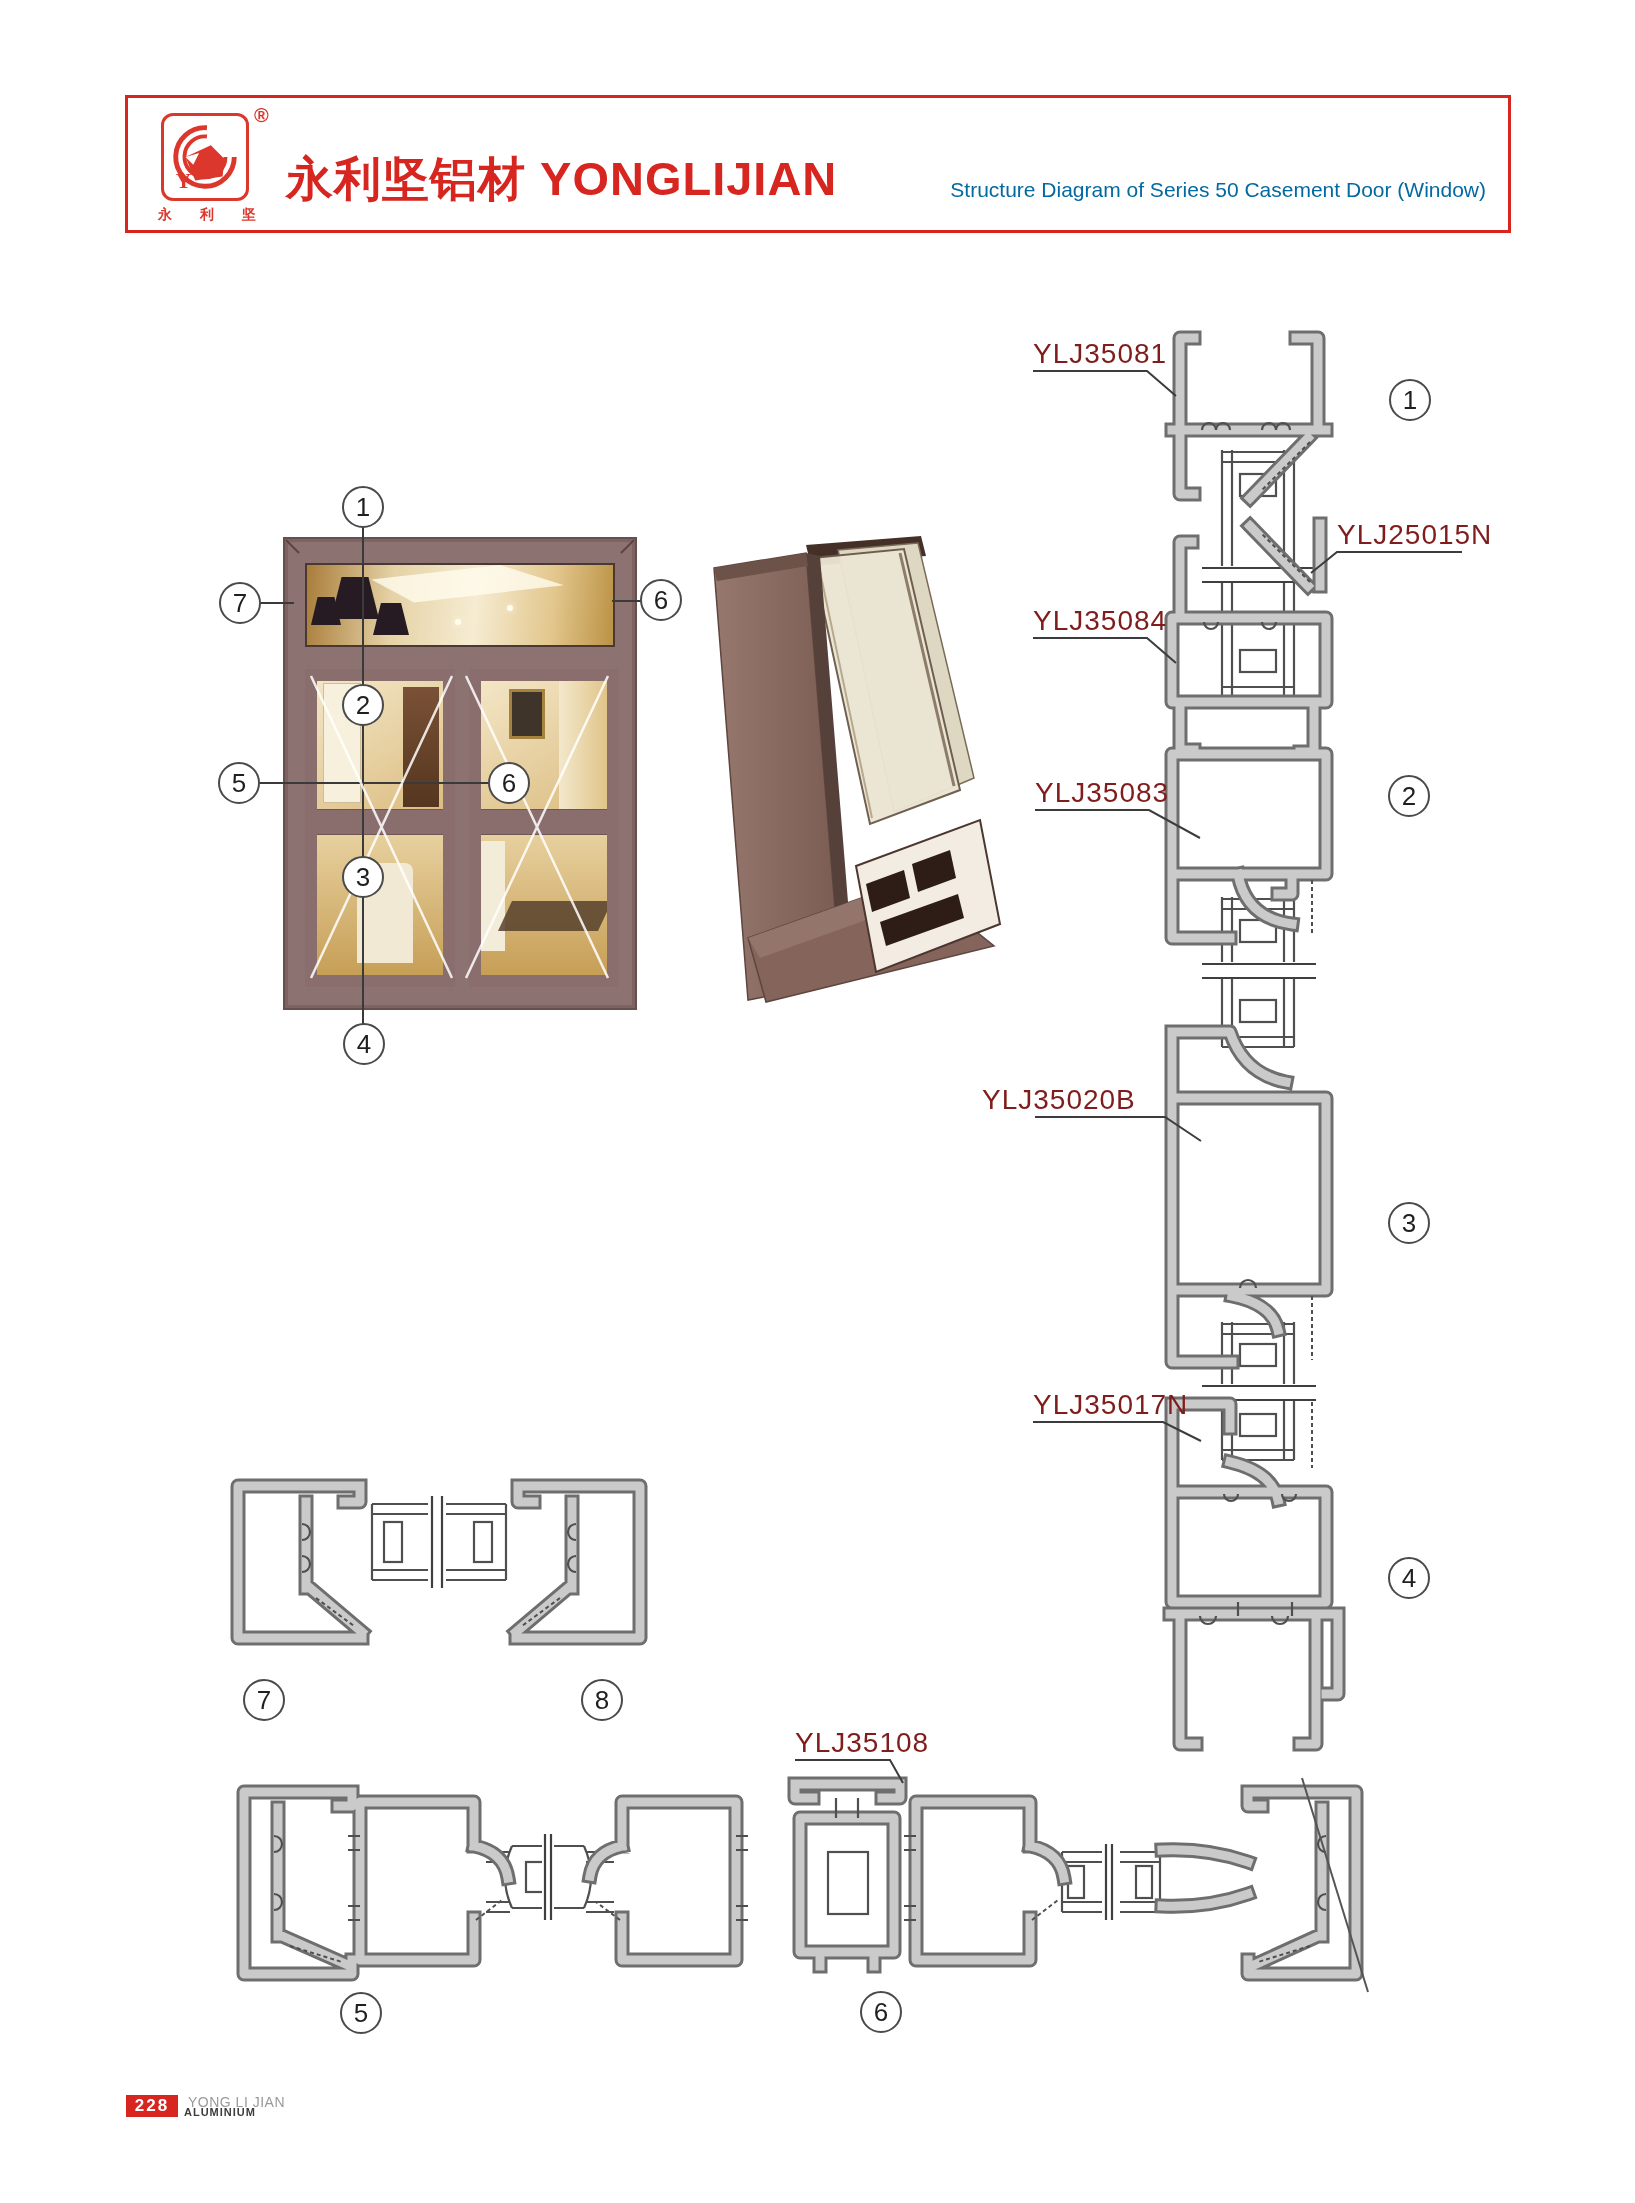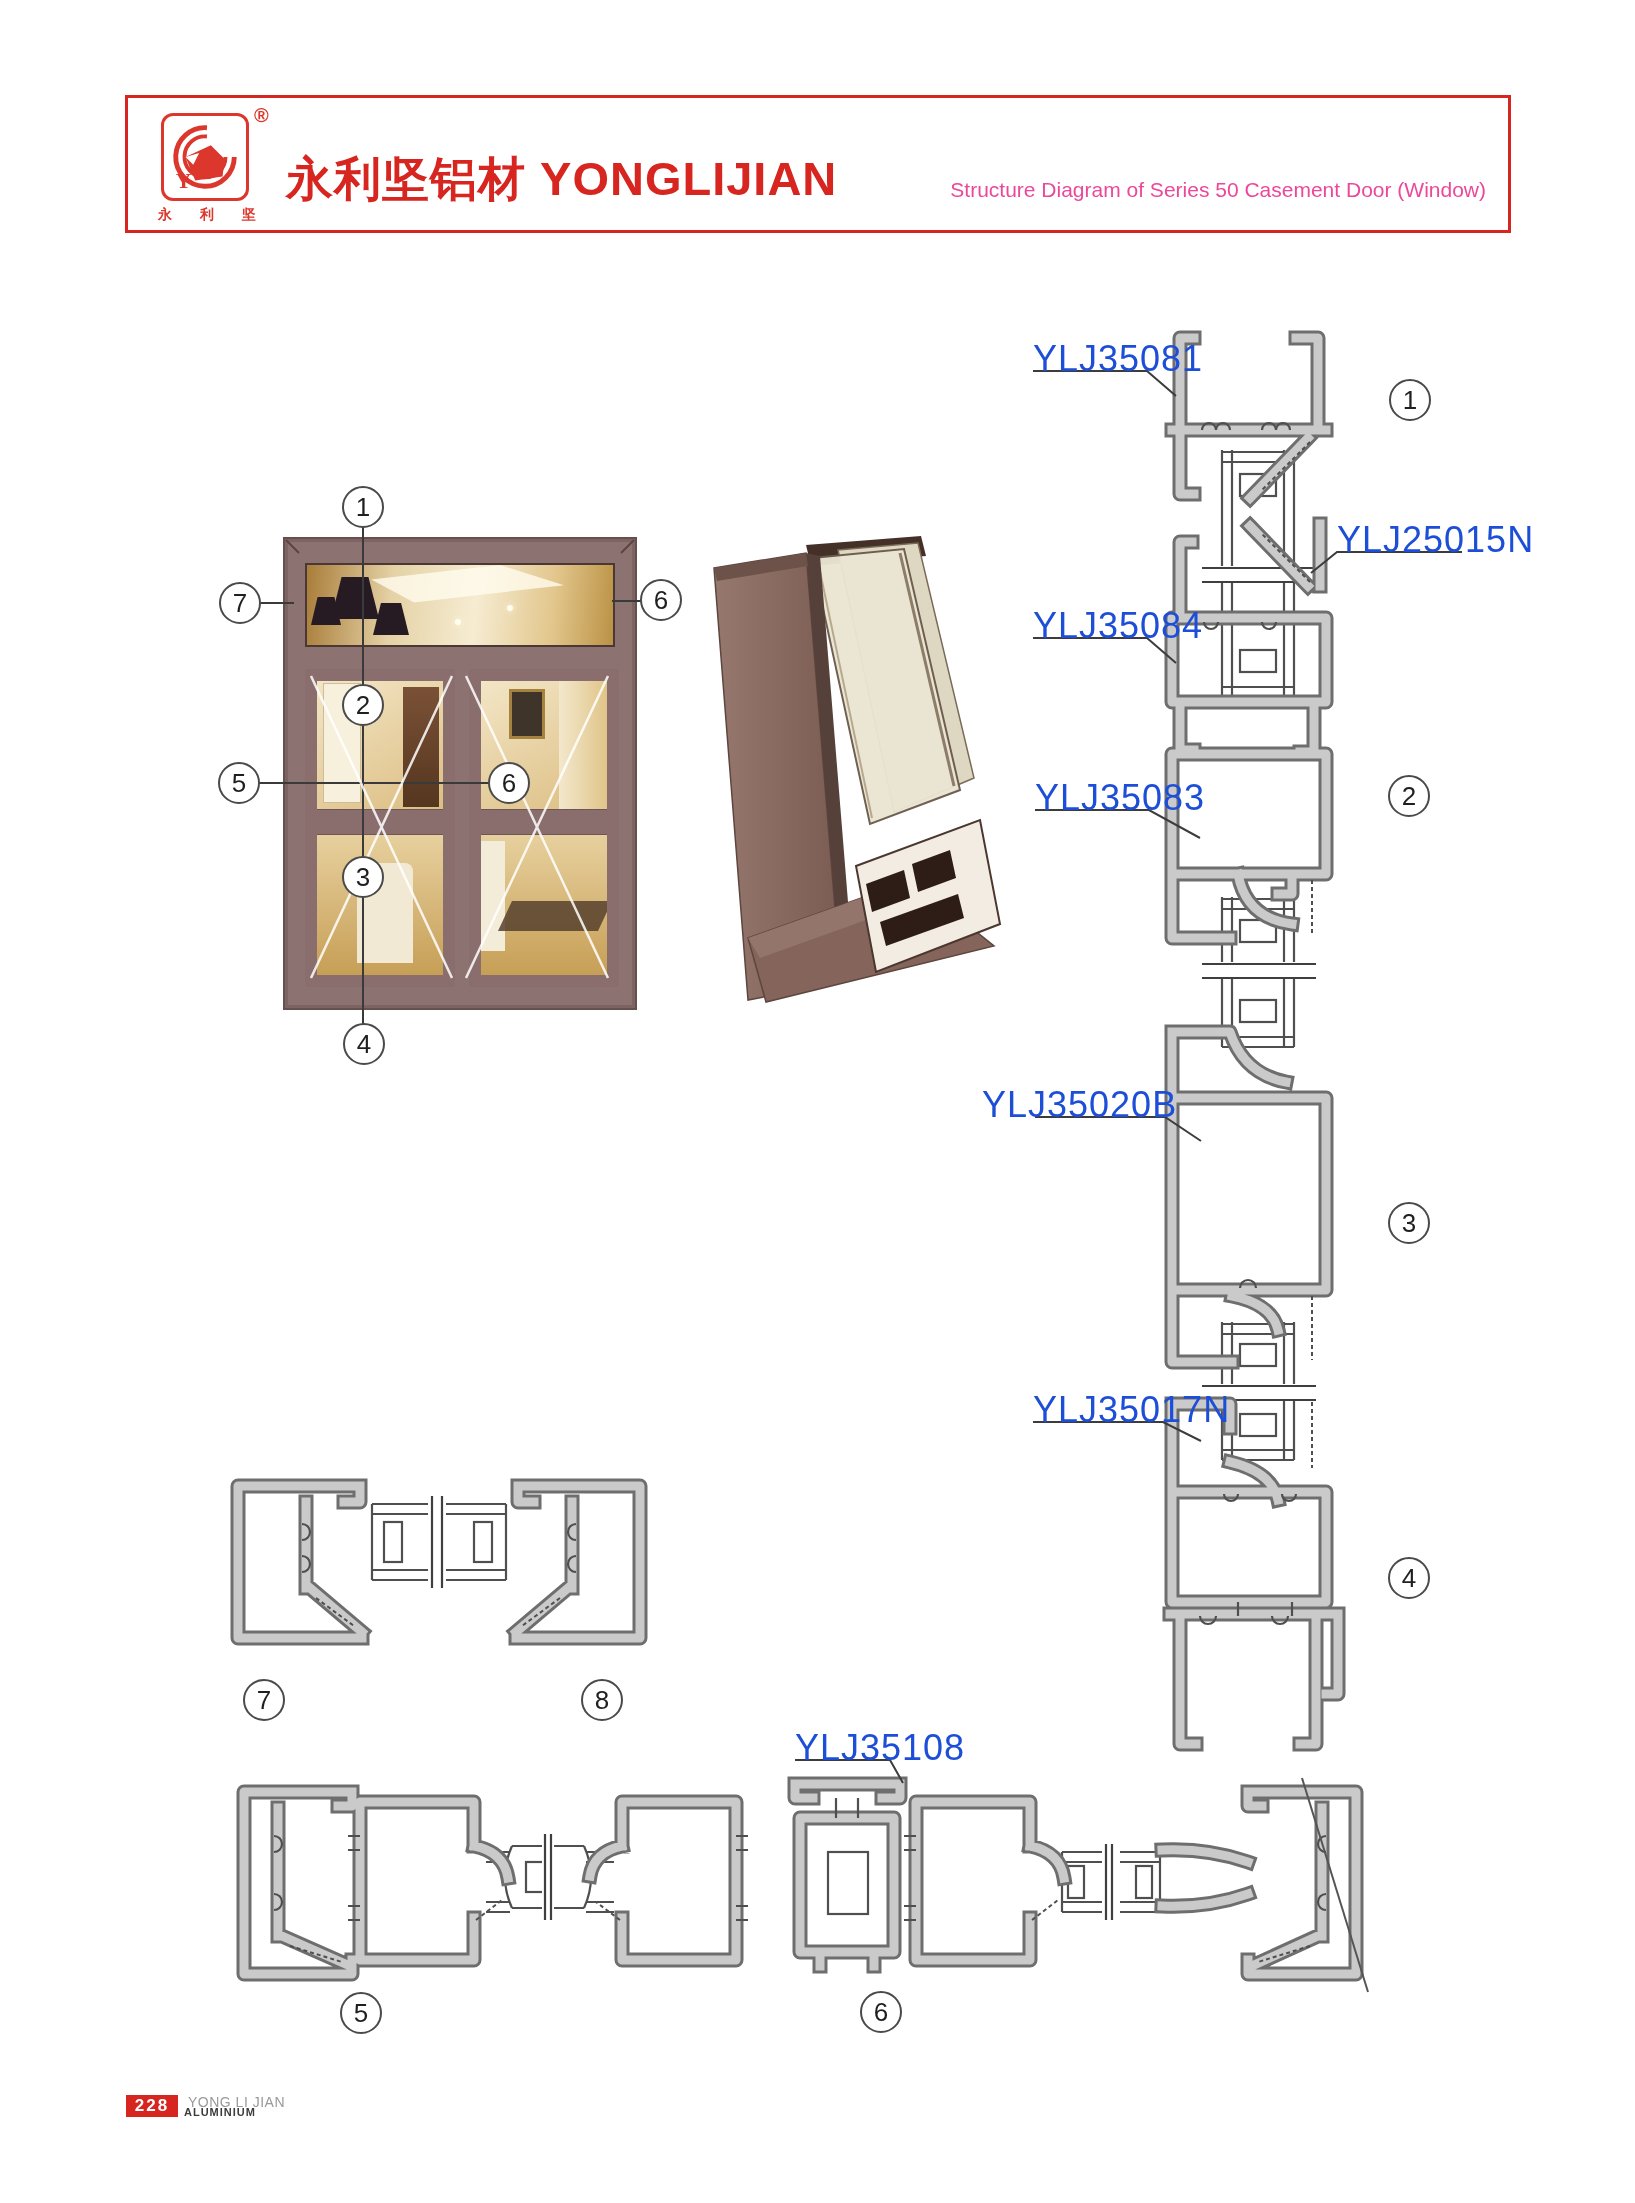--- a/index.html
+++ b/index.html
@@ -11,21 +11,21 @@
        border:3px solid #d7251f;box-sizing:border-box;background:#fff;}
   .logo{position:absolute;left:33px;top:15px;width:88px;height:88px;
         border:3px solid #dc372c;border-radius:12px;box-sizing:border-box;}
   .reg{position:absolute;left:126px;top:6px;color:#dc372c;font-size:20px;font-weight:bold;}
   .logochars{position:absolute;left:30px;top:108px;color:#dc372c;font-size:14px;
              font-weight:bold;letter-spacing:12px;white-space:nowrap;}
   .brand{position:absolute;left:158px;top:50px;color:#d7251f;font-size:47px;
          font-weight:bold;letter-spacing:1px;white-space:nowrap;}
   .title-cn{position:absolute;right:22px;top:20px;color:#8a8a8a;font-size:40px;
             letter-spacing:2px;white-space:nowrap;}
-  .title-en{position:absolute;right:22px;top:80px;color:#ec4899;font-size:21px;white-space:nowrap;}
+  .title-en{position:absolute;right:22px;top:80px;color:#0369a1;font-size:21px;white-space:nowrap;}
 
   
   .photo{position:absolute;left:283px;top:537px;width:354px;height:473px;
          background:#8c7270;border:2px solid #66504e;box-sizing:border-box;
          box-shadow:inset 0 0 0 3px #7d6462;}
   .photo *{position:absolute;box-sizing:border-box;}
   .tglass{left:20px;top:24px;width:310px;height:84px;border:2px solid #4a3835;
           background:linear-gradient(95deg,#a97d3a 0%,#e5d2a6 28%,#f6ecd2 55%,#e2c68c 80%,#bb9245 100%);overflow:hidden;}
   .cove{left:14%;top:0;width:70%;height:60%;background:rgba(255,251,238,.8);
         clip-path:polygon(10% 30%,70% 0,100% 42%,30% 78%);}
@@ -44,21 +44,21 @@
   .chair{left:40px;top:28px;width:56px;height:100px;background:#f2e9d4;border-radius:8px 8px 0 0;}
   .pic{left:28px;top:8px;width:36px;height:50px;background:#3f342a;border:3px solid #a5823d;}
   .wallR{left:78px;top:0;width:48px;height:128px;background:linear-gradient(90deg,#f3e8cc,#e0c489);}
   .rug{left:24px;top:66px;width:100px;height:30px;background:#57412d;transform:skewX(-25deg);opacity:.85;}
   .chairR{left:0;top:6px;width:24px;height:110px;background:#f3ecd9;}
 
   
   .co{position:absolute;width:38px;height:38px;border:2.5px solid #4a4a4a;border-radius:50%;
       background:#fff;display:flex;align-items:center;justify-content:center;
       font-size:26px;color:#1f1f1f;transform:translate(-50%,-50%);z-index:6;}
-  .plabel{position:absolute;font-size:36px;color:#1d4ed8;letter-spacing:1px;z-index:6;white-space:nowrap;}
+  .plabel{position:absolute;font-size:28px;color:#7f1d1d;letter-spacing:1px;z-index:6;white-space:nowrap;}
 
   
   .pagebox{position:absolute;left:126px;top:2095px;width:52px;height:22px;background:#d7251f;
            color:#fff;font-size:17px;font-weight:bold;display:flex;align-items:center;
            justify-content:center;letter-spacing:2px;z-index:6;}
   .f1{position:absolute;left:188px;top:2094px;font-size:14px;color:#9a9a9a;letter-spacing:.5px;z-index:6;}
   .f2{position:absolute;left:184px;top:2106px;font-size:11px;color:#3c3c3c;font-weight:bold;letter-spacing:1px;z-index:6;}
 
   svg.gfx{position:absolute;left:0;top:0;z-index:4;pointer-events:none;}
 </style>

